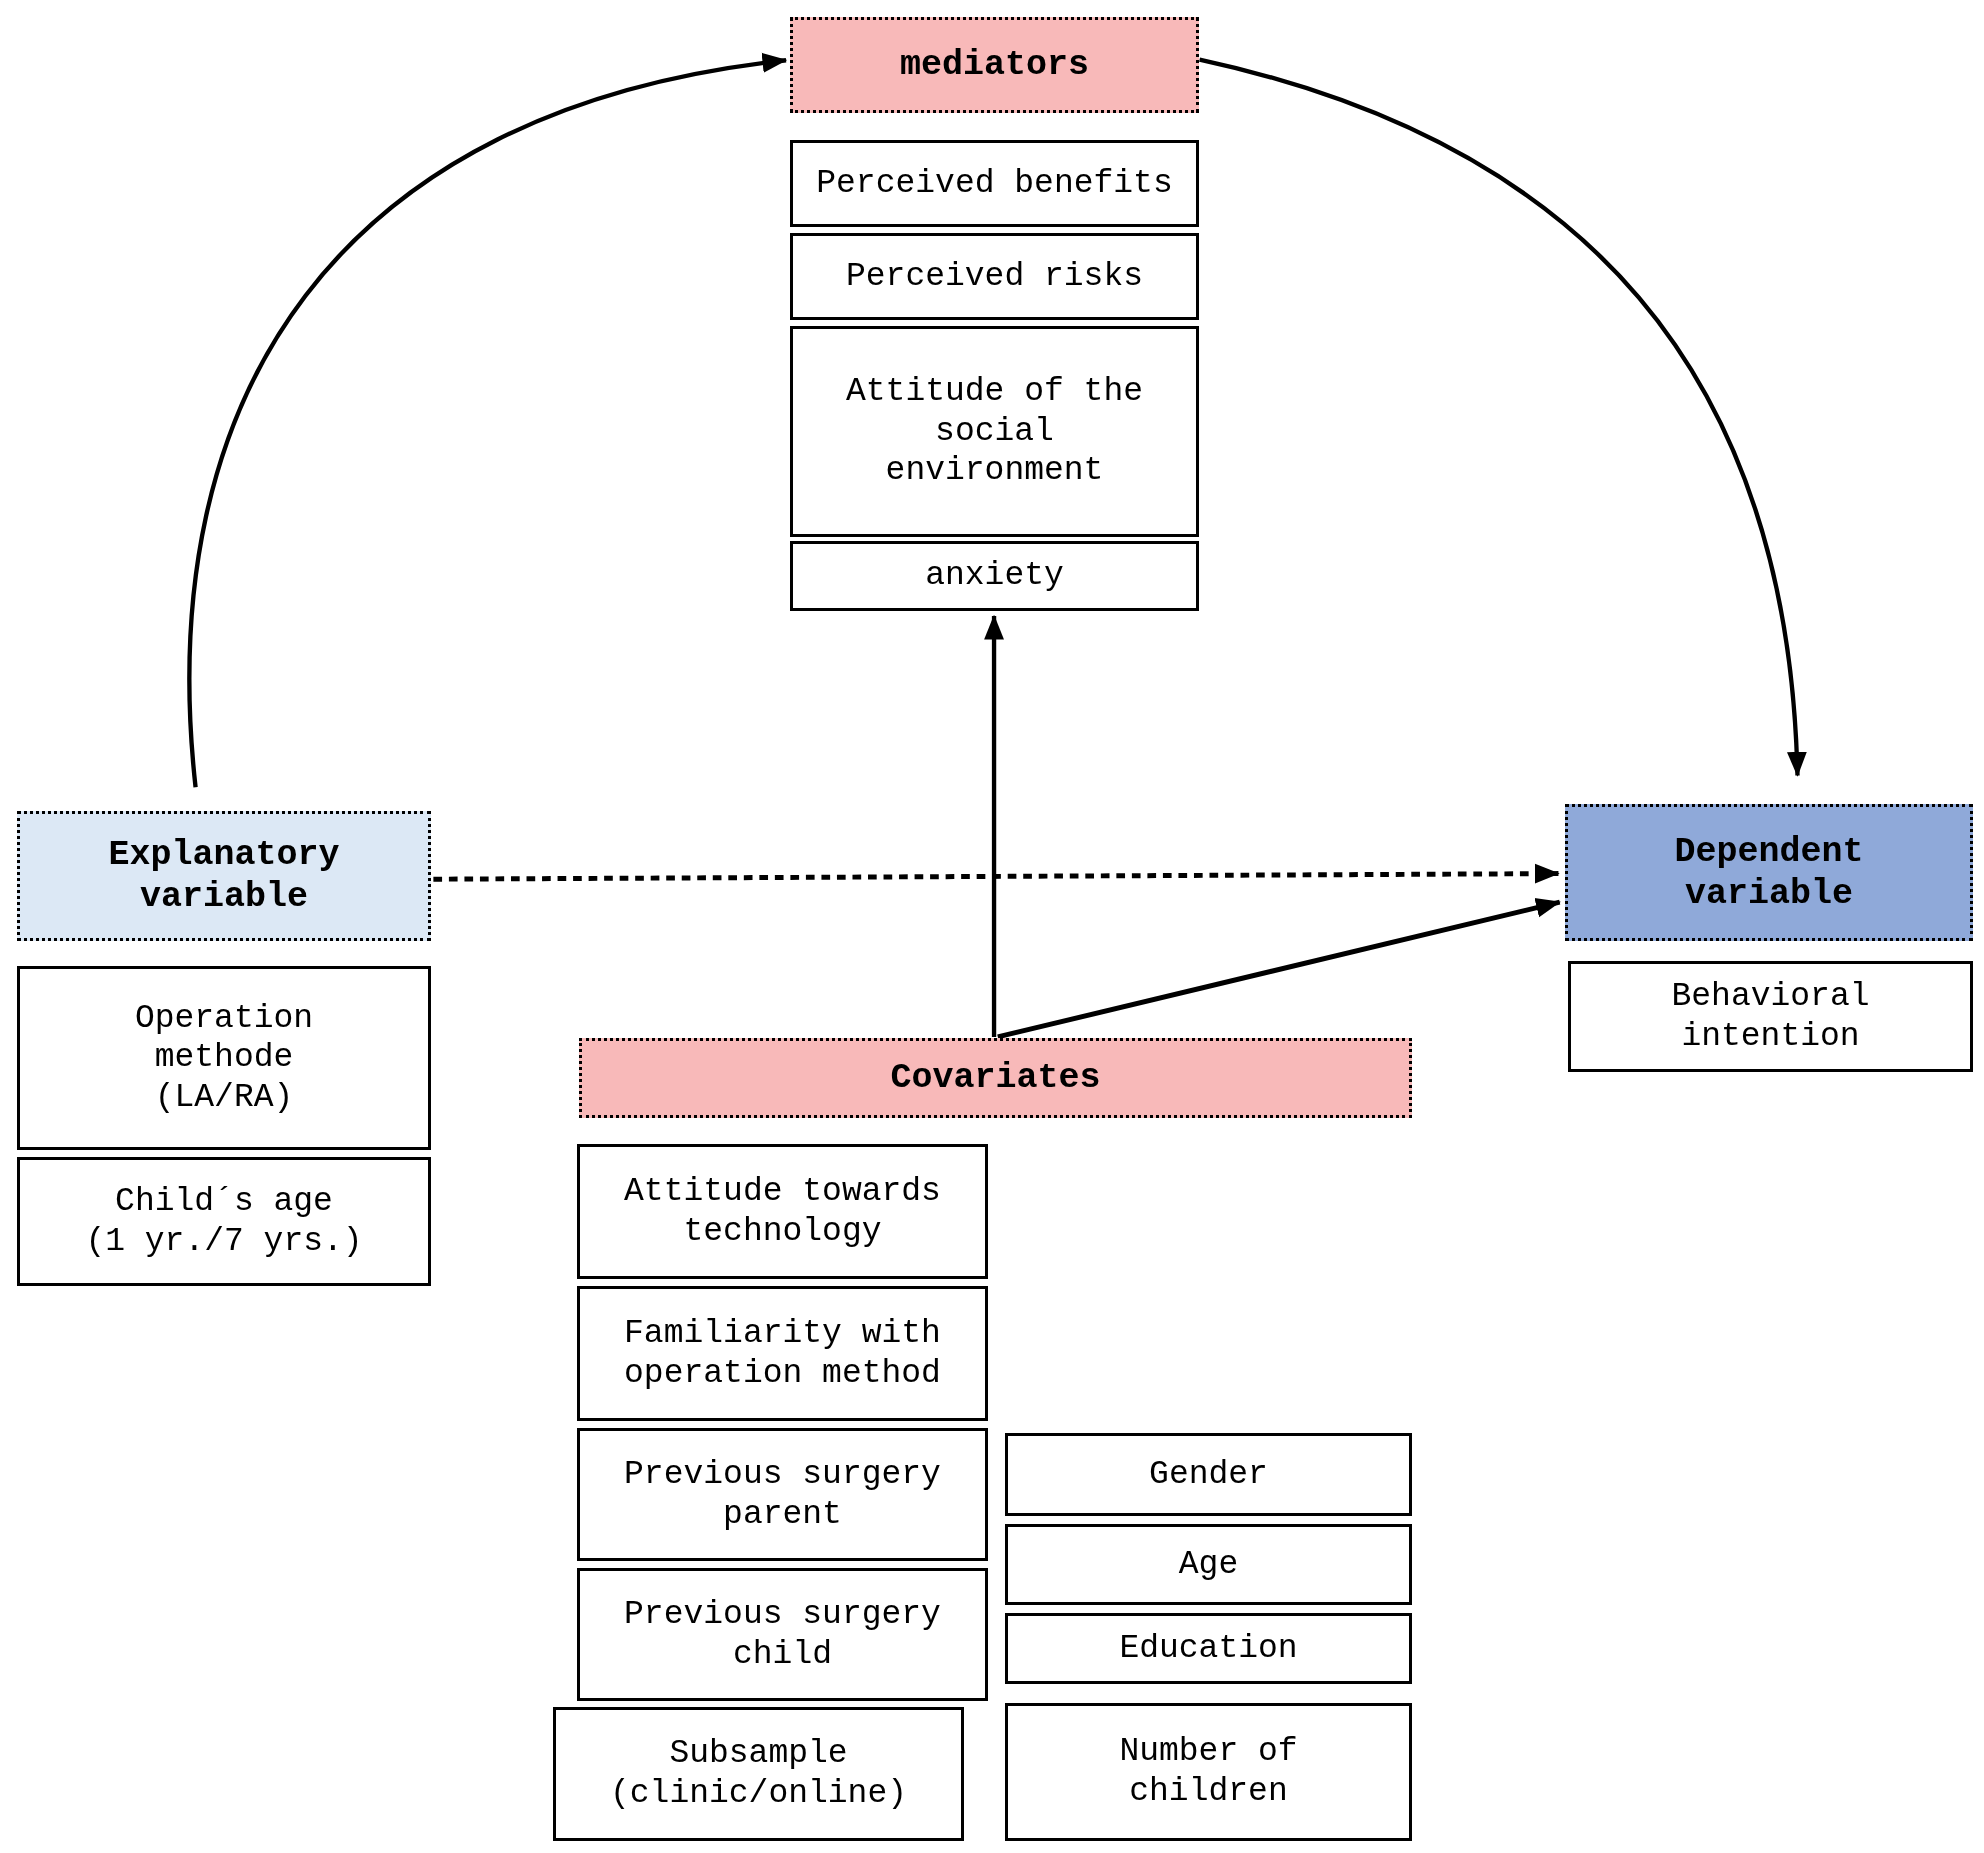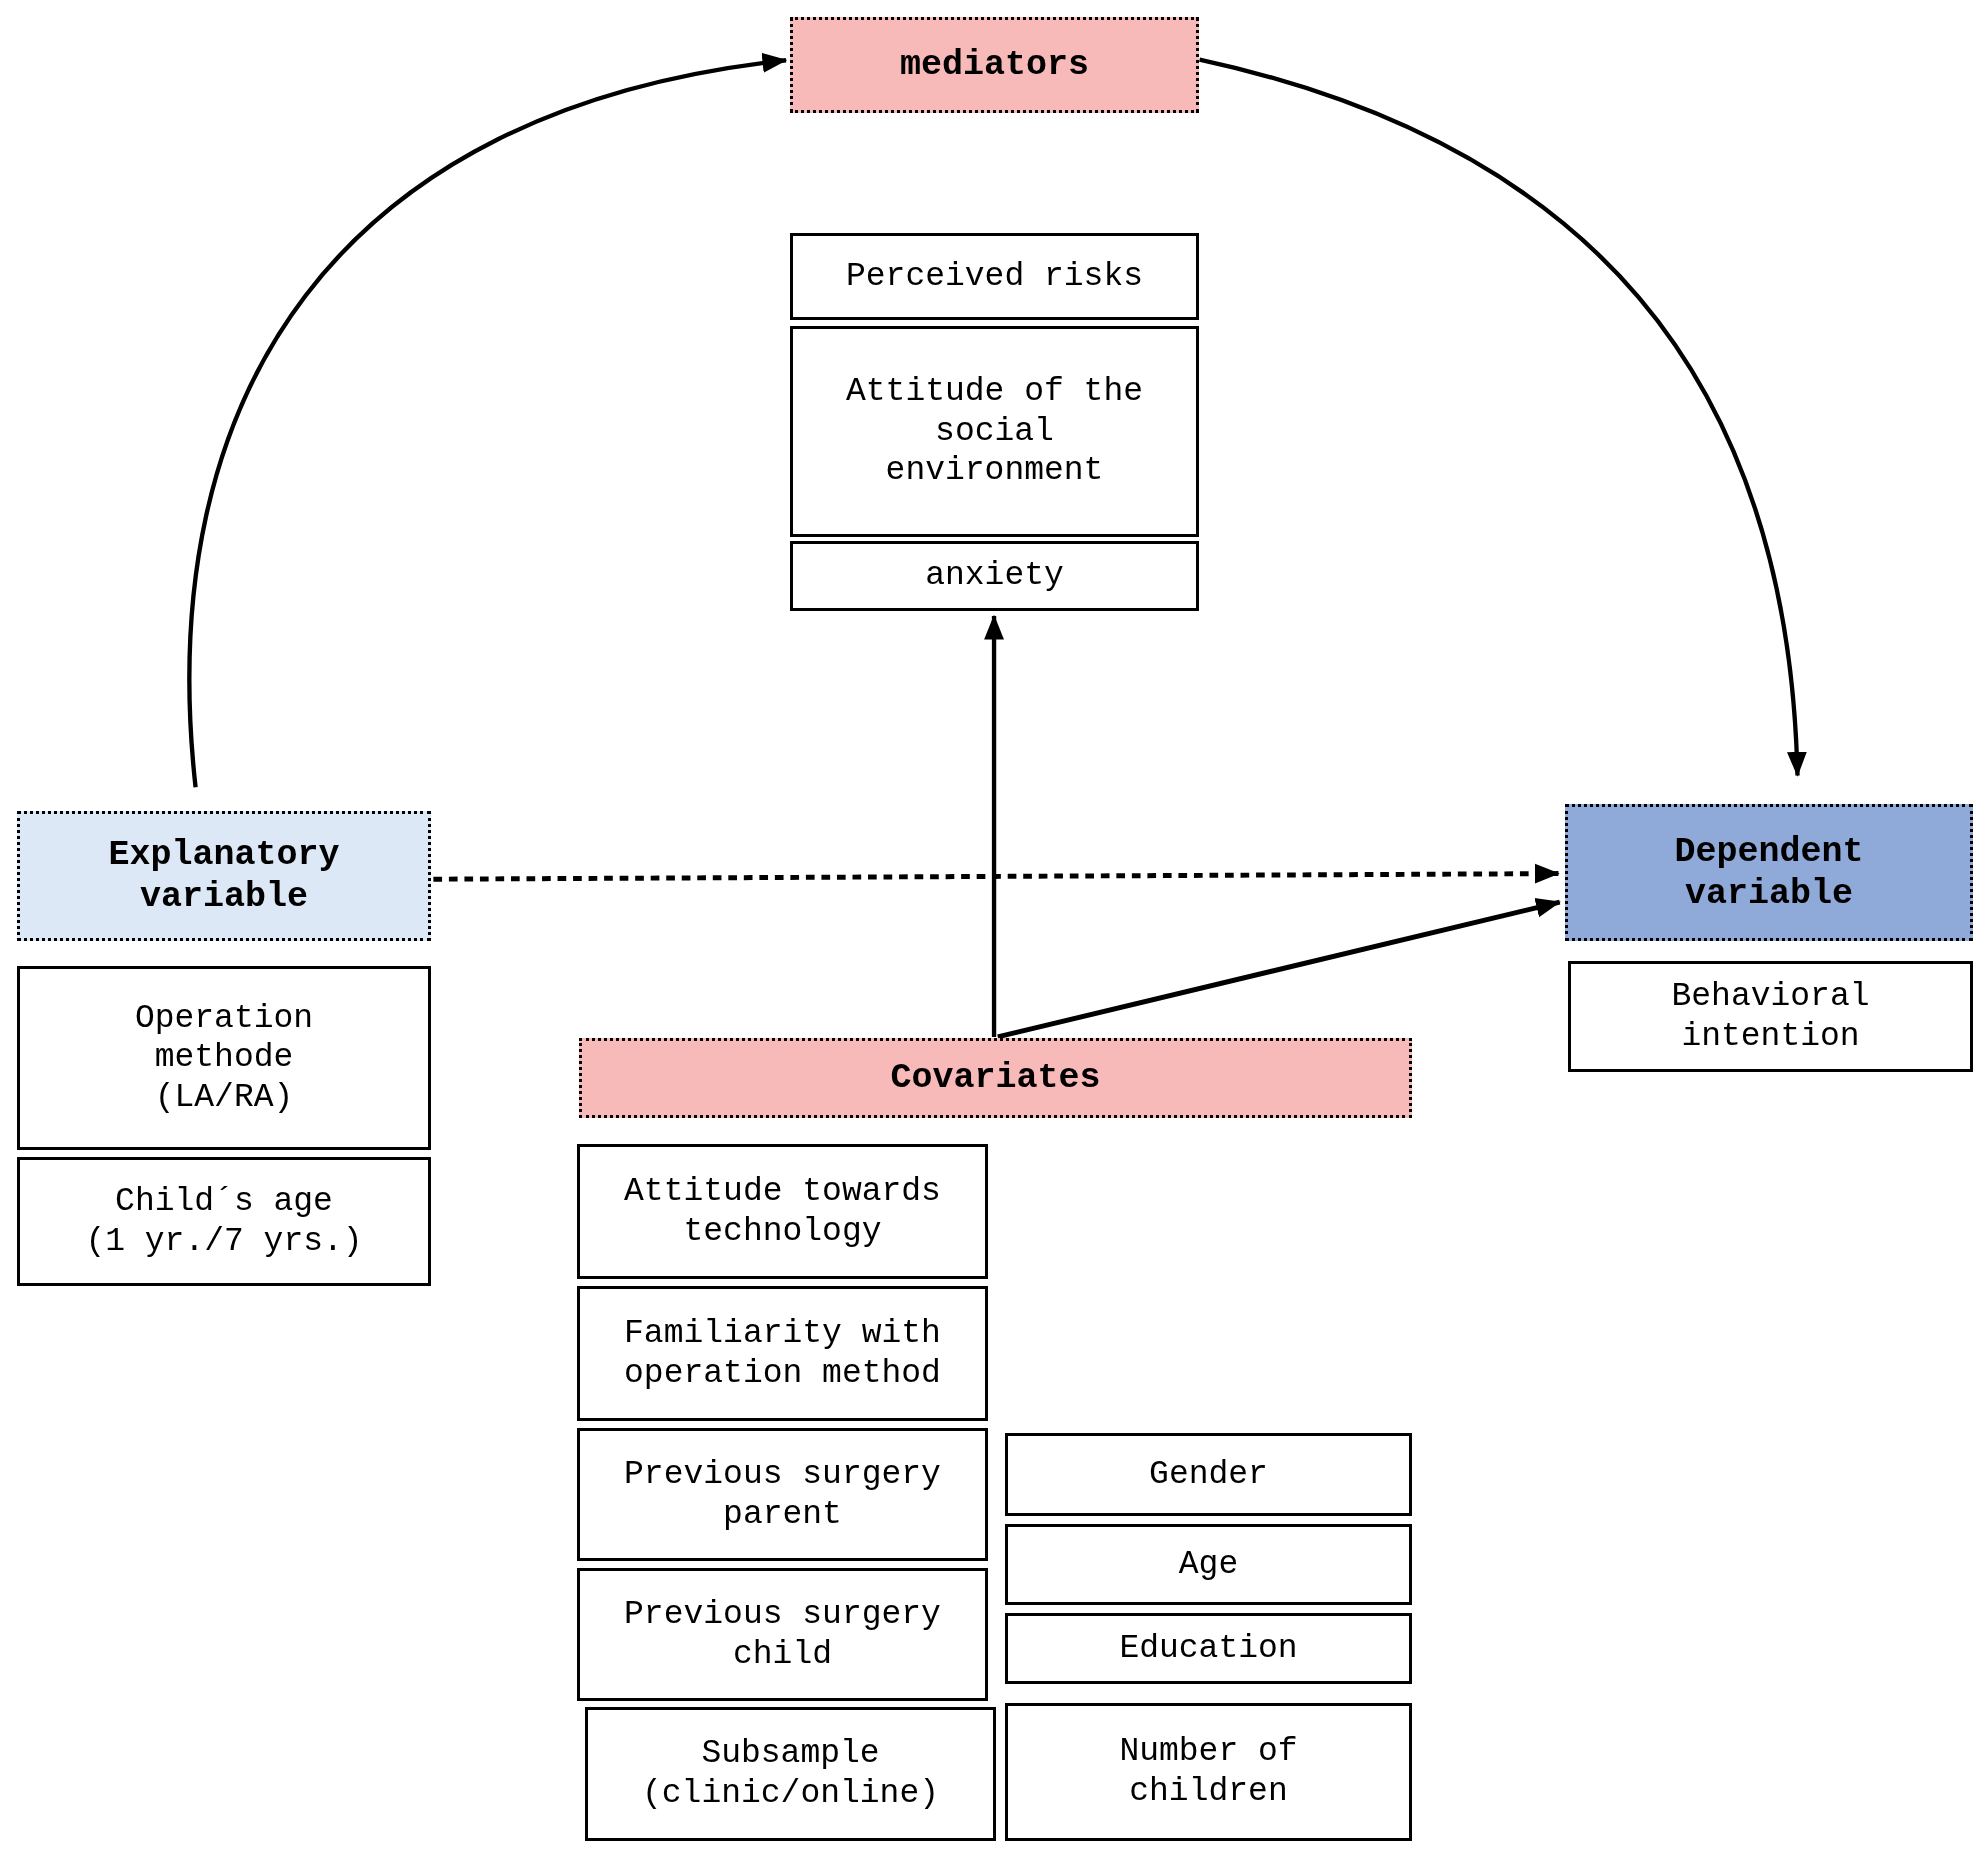--- a/index.html
+++ b/index.html
@@ -42,21 +42,21 @@
 
   #dependent-header{left:1565px;top:804px;width:408px;height:137px;background:var(--dependent-fill,#8FA9D9);}
   #box-behavioral{left:1568px;top:961px;width:405px;height:111px;}
 
   #covariates-header{left:579px;top:1038px;width:833px;height:80px;background:var(--covariates-fill,#F8B9B9);}
 
   #box-att-tech{left:577px;top:1144px;width:411px;height:135px;}
   #box-familiarity{left:577px;top:1286px;width:411px;height:135px;}
   #box-prev-parent{left:577px;top:1428px;width:411px;height:133px;}
   #box-prev-child{left:577px;top:1568px;width:411px;height:133px;}
-  #box-subsample{left:585px;top:1707px;width:411px;height:134px;}
+  #box-subsample{left:553px;top:1707px;width:411px;height:134px;}
 
   #box-gender{left:1005px;top:1433px;width:407px;height:83px;}
   #box-age{left:1005px;top:1524px;width:407px;height:81px;}
   #box-education{left:1005px;top:1613px;width:407px;height:71px;}
   #box-children{left:1005px;top:1703px;width:407px;height:138px;}
 </style>
 </head>
 <body>
 
 <div class="canvas">
@@ -68,20 +68,21 @@
       </marker>
     </defs>
     <path d="M 315 1268 C 245 640 540 175 1266 97" fill="none" stroke="#000" stroke-width="7" marker-end="url(#ah)"></path>
     <path d="M 1932 96 C 2550 230 2880 600 2895 1249" fill="none" stroke="#000" stroke-width="7" marker-end="url(#ah)"></path>
     <path d="M 1601 1670 L 1601 992" fill="none" stroke="#000" stroke-width="7" marker-end="url(#ah)"></path>
     <path d="M 1607 1670 L 2512 1453" fill="none" stroke="#000" stroke-width="8" marker-end="url(#ah)"></path>
     <path d="M 698 1416 L 2510 1407" fill="none" stroke="#000" stroke-width="8" stroke-dasharray="14 11" marker-end="url(#ah)"></path>
   </svg>
 
   <div class="hdr" id="mediators-header">mediators</div>
+  <div class="box" id="box-perceived-benefits">Perceived benefits</div>
   <div class="box" id="box-perceived-risks">Perceived risks</div>
   <div class="box" id="box-attitude-social">Attitude of the
 social
 environment</div>
   <div class="box" id="box-anxiety">anxiety</div>
 
   <div class="hdr" id="explanatory-header">Explanatory
 variable</div>
   <div class="box" id="box-operation">Operation
 methode

